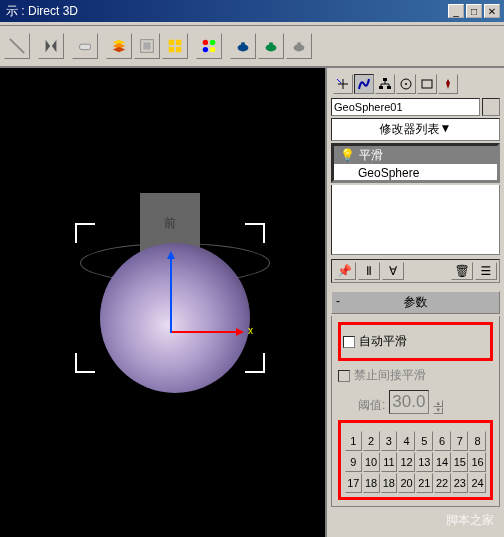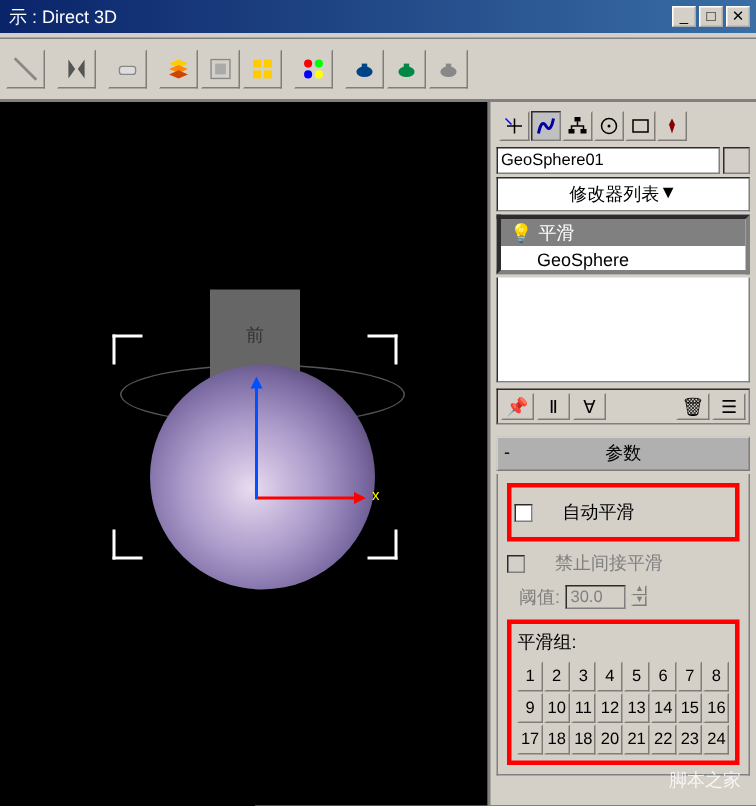--- a/index.html
+++ b/index.html
@@ -41,25 +41,25 @@
 .ddl{width:100%;background:#fff;border:1px inset #808080;padding:2px;font-size:12px;display:flex;justify-content:center;cursor:pointer}
 .modstack{border:1px inset #808080;background:#fff;height:120px;position:relative}
 .moditem{padding:2px 6px;font-size:12px;display:flex;align-items:center;gap:4px;height:18px}
 .moditem.sel{background:#808080;color:#fff}
 .modbtns{display:flex;gap:2px;padding:2px;border:1px inset #808080;margin-top:2px}
 .modbtns .mb{width:22px;height:18px;border:1px outset #d4d0c8;display:flex;align-items:center;justify-content:center;cursor:pointer}
 .modbtns .spacer{flex:1}
 .rollhead{background:#b0b0b0;border:1px outset #d4d0c8;text-align:center;padding:2px;position:relative;cursor:pointer;margin-top:6px}
 .rollhead .minus{position:absolute;left:4px;top:2px}
 .rollbody{border:1px solid #808080;border-top:none;padding:6px;background:#d4d0c8}
-.cbrow{display:flex;align-items:center;gap:20px;margin:6px 0;color:#000;font-size:12px}
+.cbrow{display:flex;align-items:center;gap:4px;margin:6px 0;color:#000;font-size:12px}
 .cbrow.dis{color:#808080}
 .cb{width:12px;height:12px;border:1px inset #808080;background:#fff}
-.spin{display:flex;align-items:flex-start;gap:4px;margin-left:8px}
-.spin .val{width:40px;background:#d4d0c8;border:1px inset #808080;padding:1px 2px;font-size:11px}
+.spin{display:flex;align-items:flex-end;gap:4px;margin-left:20px}
+.spin .val{width:40px;background:#d4d0c8;border:1px inset #808080;padding:1px 2px;font-size:17px}
 .spin .arrows{display:flex;flex-direction:column}
 .spin .arrows span{width:10px;height:7px;background:#d4d0c8;border:1px outset #d4d0c8;font-size:6px;line-height:5px;text-align:center}
 .sgrid{display:grid;grid-template-columns:repeat(8,1fr);gap:1px;margin-top:4px}
 .sgrid .sg{border:1px outset #d4d0c8;background:#d4d0c8;text-align:center;padding:3px 0;font-size:11px;cursor:pointer}
 .watermark{position:absolute;bottom:8px;right:10px;color:#fff;font-size:11px;text-align:right;opacity:.8;pointer-events:none}
 </style>
 </head>
 <body>
 
 <div class="titlebar">
@@ -250,21 +250,20 @@
       <div class="spin dis" style="color:#808080">
         <span>阈值:</span>
         <span class="val">30.0</span>
         <div class="arrows">
             <span>▲</span>
             <span>▼</span>
           </div>
       </div>
 
       <div class="redbox" style="padding:4px;margin-top:6px">
-        <div>平滑组:</div>
         <div class="sgrid">
           <div class="sg">1</div>
           <div class="sg">2</div>
           <div class="sg">3</div>
           <div class="sg">4</div>
           <div class="sg">5</div>
           <div class="sg">6</div>
           <div class="sg">7</div>
           <div class="sg">8</div>
           <div class="sg">9</div>

